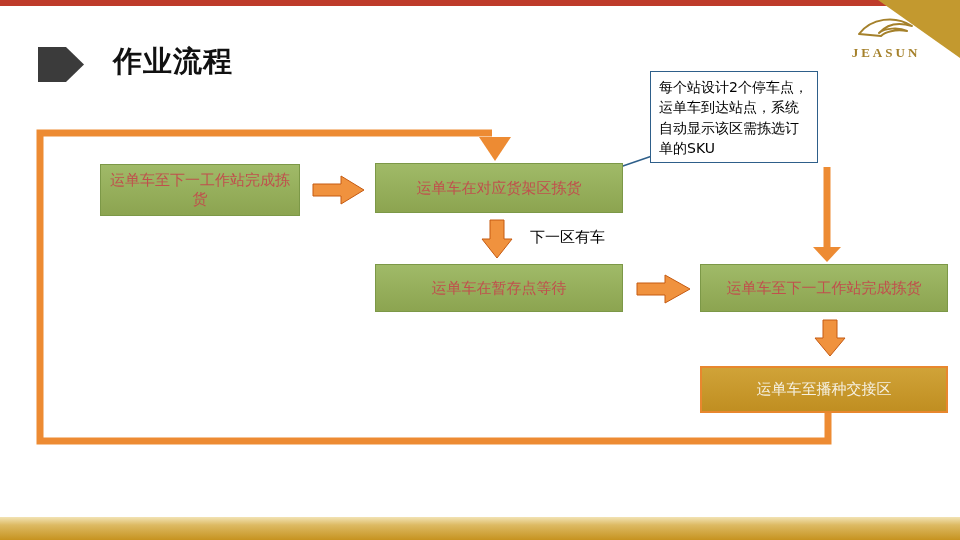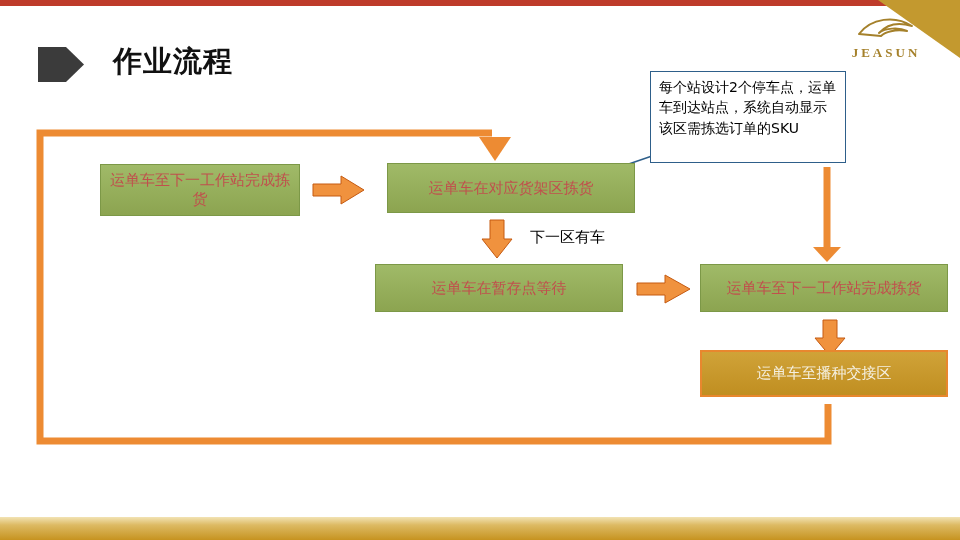--- a/index.html
+++ b/index.html
@@ -32,29 +32,29 @@
   }
   .node.green{
     background:linear-gradient(180deg,#a0ba68 0%,#8ca450 100%);
     border:1px solid #7c9847;color:#c0504d;
   }
   .node.gold{
     background:linear-gradient(180deg,#d0a338 0%,#c08e21 100%);
     border:2px solid #e8872e;color:#f5f0e1;
   }
   .node-box1{left:100px;top:164px;width:200px;height:52px;}
-  .node-box2{left:375px;top:163px;width:248px;height:50px;margin-left:12px;}
+  .node-box2{left:375px;top:163px;width:248px;height:50px;}
   .node-box3{left:375px;top:264px;width:248px;height:48px;}
   .node-box4{left:700px;top:264px;width:248px;height:48px;}
-  .node-box5{left:700px;top:350px;width:248px;height:47px;}
+  .node-box5{left:700px;top:366px;width:248px;height:47px;}
   .edge-label{
     position:absolute;left:530px;top:228px;font-size:15px;color:#000;
   }
   .callout{
-    position:absolute;left:650px;top:71px;width:196px;height:92px;
+    position:absolute;left:650px;top:71px;width:168px;height:92px;
     background:#ffffff;border:1.5px solid #2e5f8a;box-sizing:border-box;
     padding:5px 8px;font-size:14px;line-height:1.45;color:#000;
   }
 </style>
 </head>
 <body>
 
 <div class="slide">
 
   <div class="top-bar"></div>

